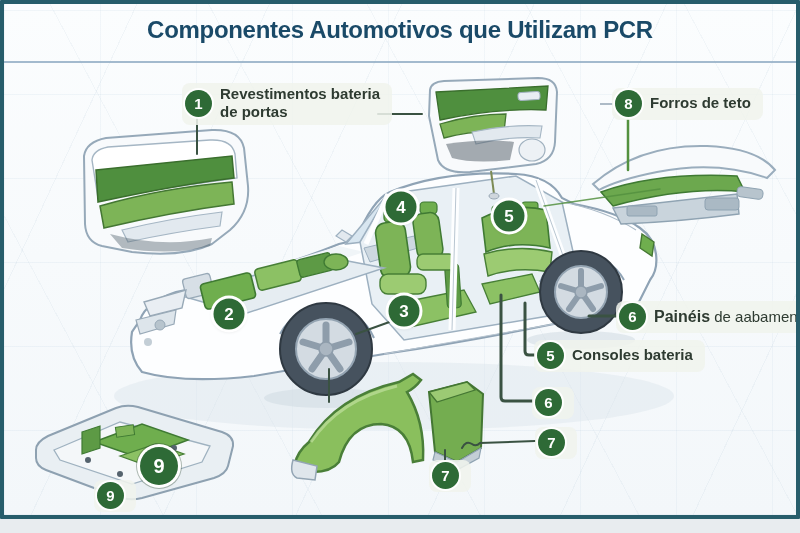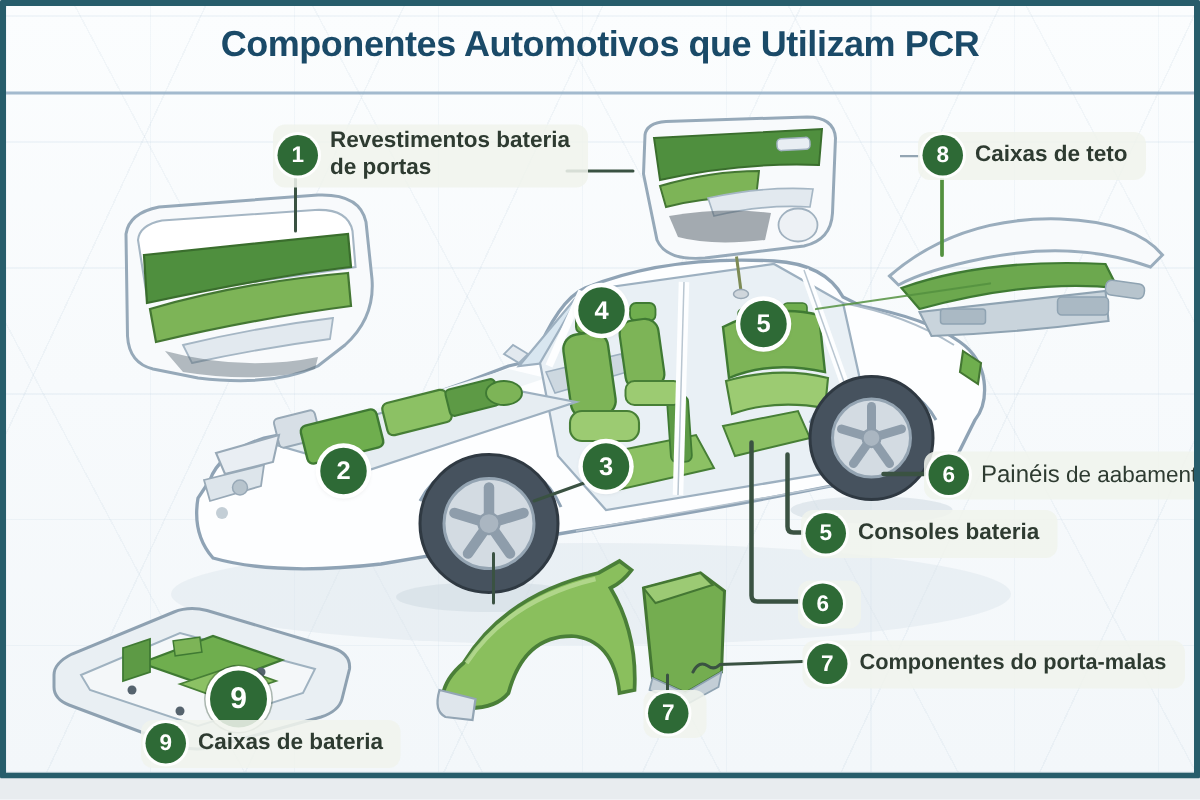--- a/index.html
+++ b/index.html
@@ -34,21 +34,21 @@
        background:var(--badge-green,#2e6a36);color:#fff;font-weight:bold;font-size:15px;
        display:flex;align-items:center;justify-content:center;
        box-shadow:0 0 0 2px rgba(255,255,255,.9);}
   .car-badge{position:absolute;z-index:7;width:31px;height:31px;border-radius:50%;
        transform:translate(-50%,-50%);
        background:var(--badge-green,#2e6a36);color:#fff;font-weight:bold;font-size:17px;
        display:flex;align-items:center;justify-content:center;
        box-shadow:0 0 0 3px #fff,0 1px 4px rgba(0,0,0,.25);}
   .car-badge.big{width:38px;height:38px;font-size:20px;
        box-shadow:0 0 0 3px #fff,0 0 0 4px rgba(40,70,45,.35),0 1px 4px rgba(0,0,0,.25);}
-  .b-bold{font-weight:normal;font-size:16px;}
+  .b-bold{font-weight:bold;font-size:16px;}
   .b-reg{font-weight:normal;font-size:15px;}
 </style>
 </head>
 <body>
 
 <div class="stage">
   <div class="grid-bg"></div>
 
   <h1 class="title">Componentes Automotivos que Utilizam PCR</h1>
   <div class="title-rule"></div>
@@ -221,21 +221,21 @@
   <div class="label" style="left:178px;top:79px;">
     <span class="num">1</span>
     <span class="txt">
       <span>Revestimentos bateria</span><br>
       <span>de portas</span>
     </span>
   </div>
 
   <div class="label" style="left:608px;top:84px;">
     <span class="num">8</span>
-    <span class="txt">Caixas de teto</span>
+    <span class="txt">Forros de teto</span>
   </div>
 
   <div class="label" style="left:612px;top:297px;padding-right:6px;">
     <span class="num">6</span>
     <span class="txt">
       <span class="b-bold">Painéis</span>
       <span class="b-reg">de aabamento</span>
     </span>
   </div>
 
@@ -243,24 +243,22 @@
     <span class="num">5</span>
     <span class="txt">Consoles bateria</span>
   </div>
 
   <div class="label" style="left:528px;top:383px;">
     <span class="num">6</span>
   </div>
 
   <div class="label" style="left:531px;top:423px;font-size:14.5px;">
     <span class="num">7</span>
-    <span class="txt">Componentes do porta-malas</span>
   </div>
 
   <div class="label" style="left:425px;top:456px;">
     <span class="num">7</span>
   </div>
 
   <div class="label" style="left:90px;top:476px;">
     <span class="num">9</span>
-    <span class="txt">Caixas de bateria</span>
   </div>
 </div>
 
 </body></html>

